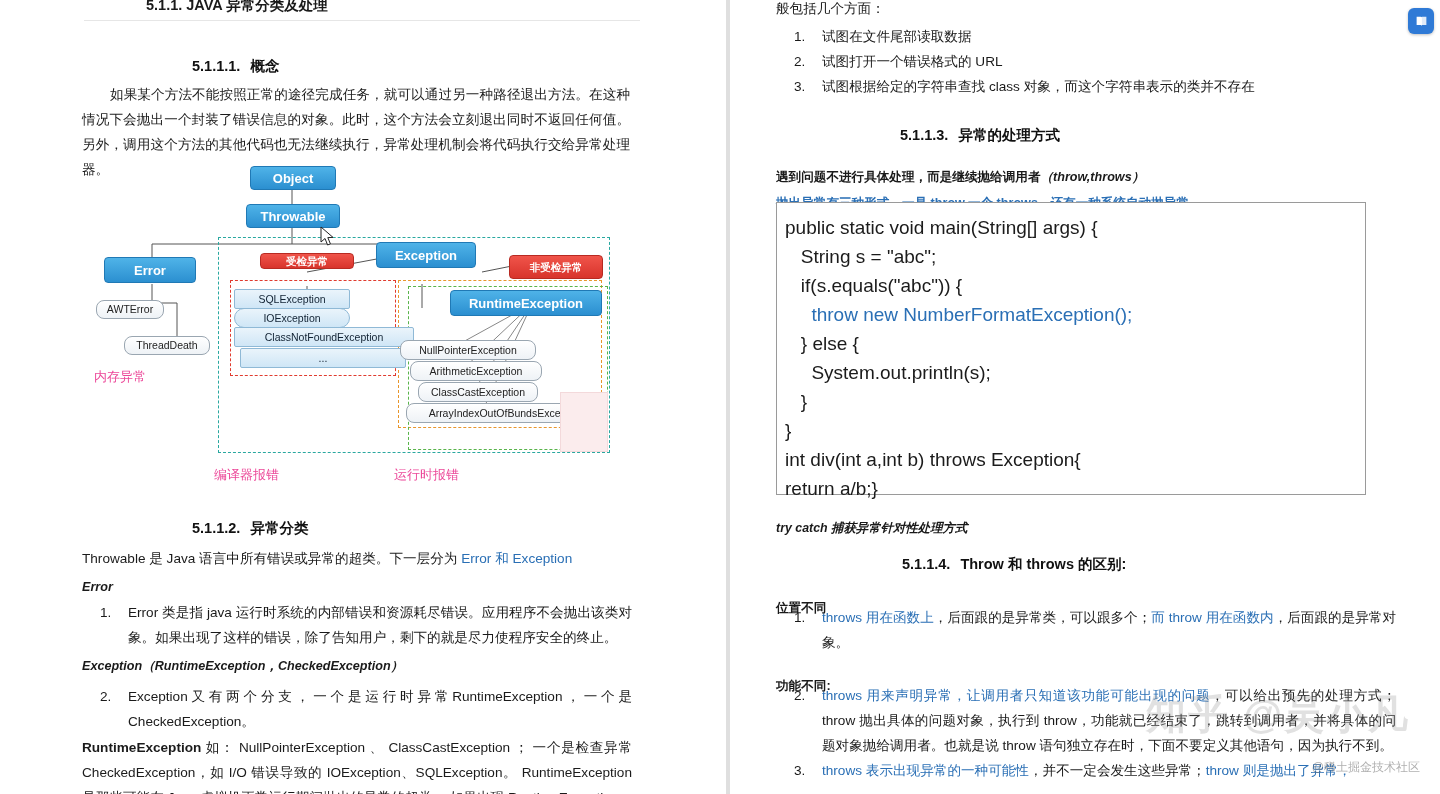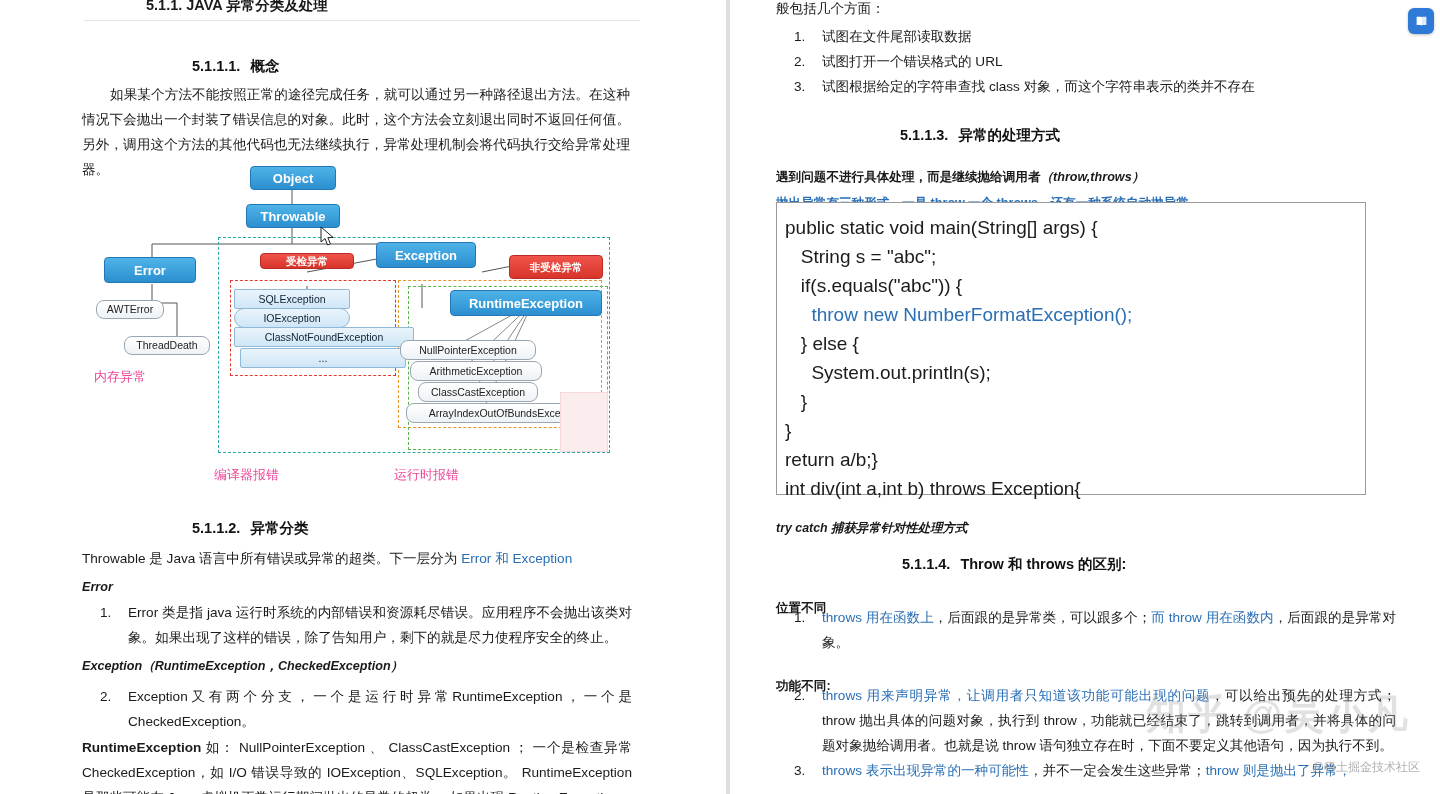--- a/index.html
+++ b/index.html
@@ -393,22 +393,22 @@
 
     <div class="code-box">
       <div class="code-line">public static void main(String[] args) {</div>
       <div class="code-line">   String s = "abc";</div>
       <div class="code-line">   if(s.equals("abc")) {</div>
       <div class="code-line kw">     throw new NumberFormatException();</div>
       <div class="code-line">   } else {</div>
       <div class="code-line">     System.out.println(s);</div>
       <div class="code-line">   }</div>
       <div class="code-line">}</div>
+      <div class="code-line">int div(int a,int b) throws Exception{</div>
       <div class="code-line">return a/b;}</div>
-      <div class="code-line">int div(int a,int b) throws Exception{</div>
     </div>
 
     <p class="r-p3">try catch 捕获异常针对性处理方式</p>
 
     <h3 class="sec r-h4">
       <span class="sec-num">5.1.1.4.</span><span>Throw 和 throws 的区别:</span>
     </h3>
 
     <p class="r-p4">位置不同</p>
 

